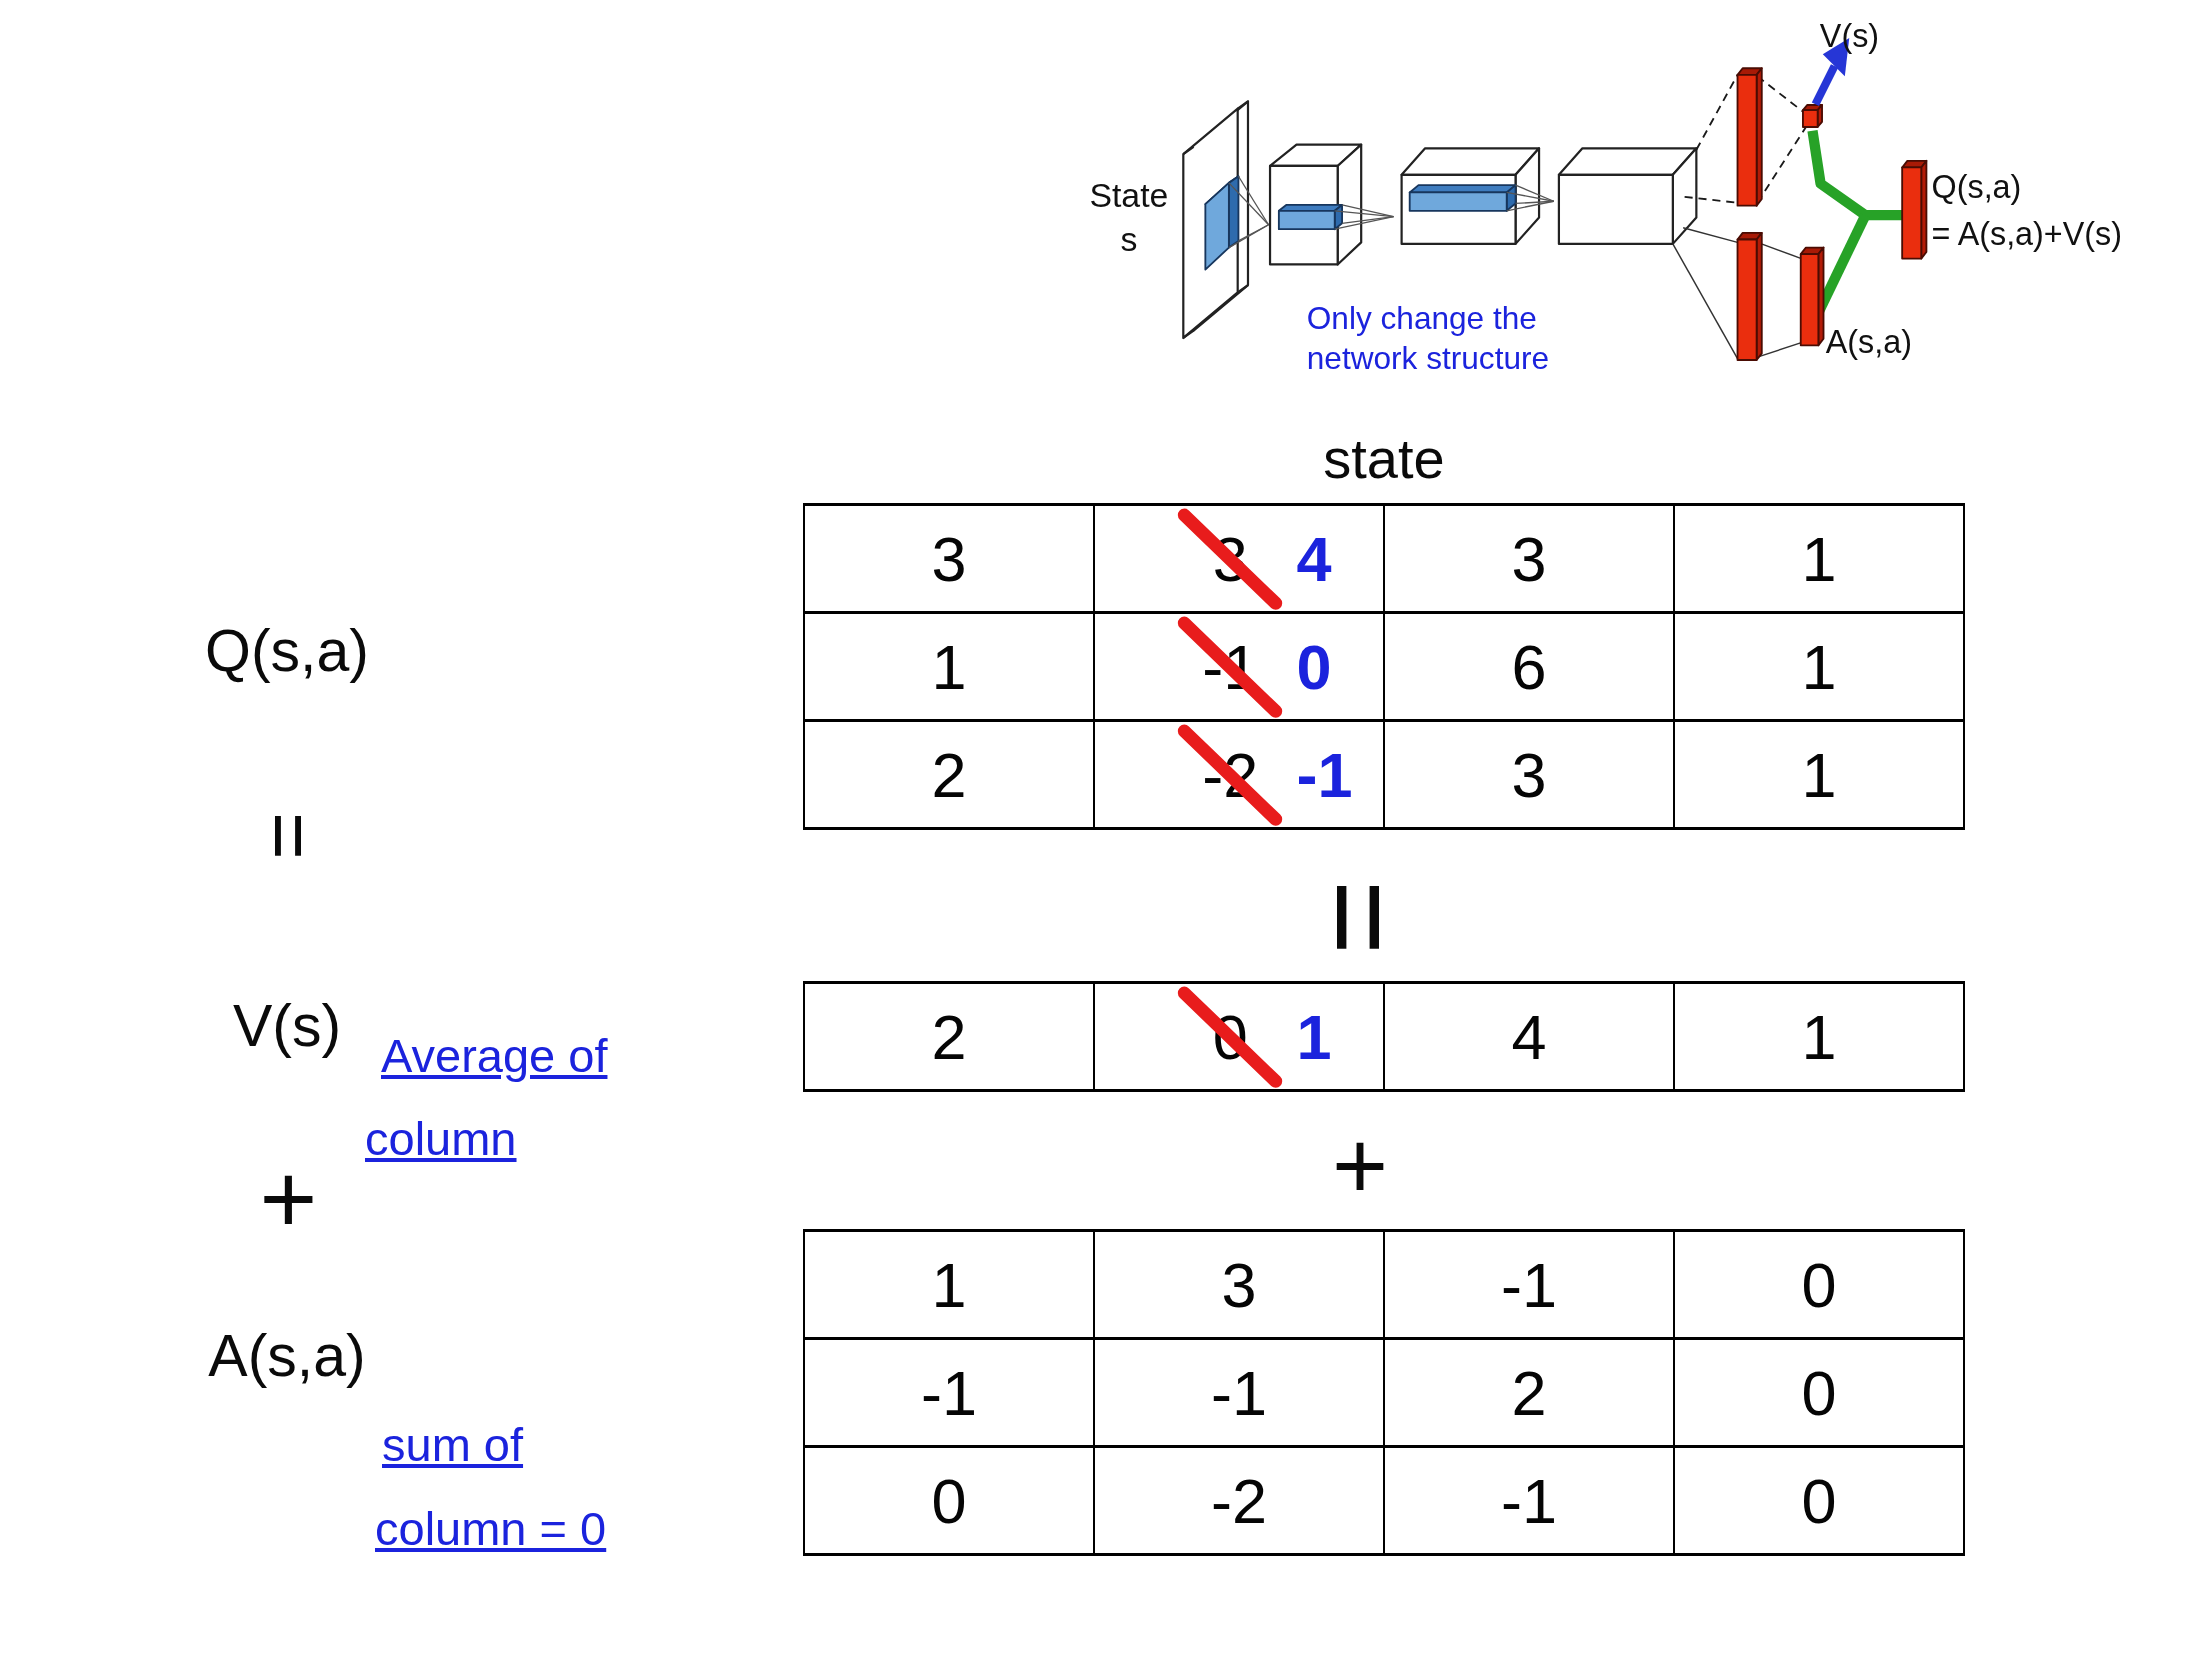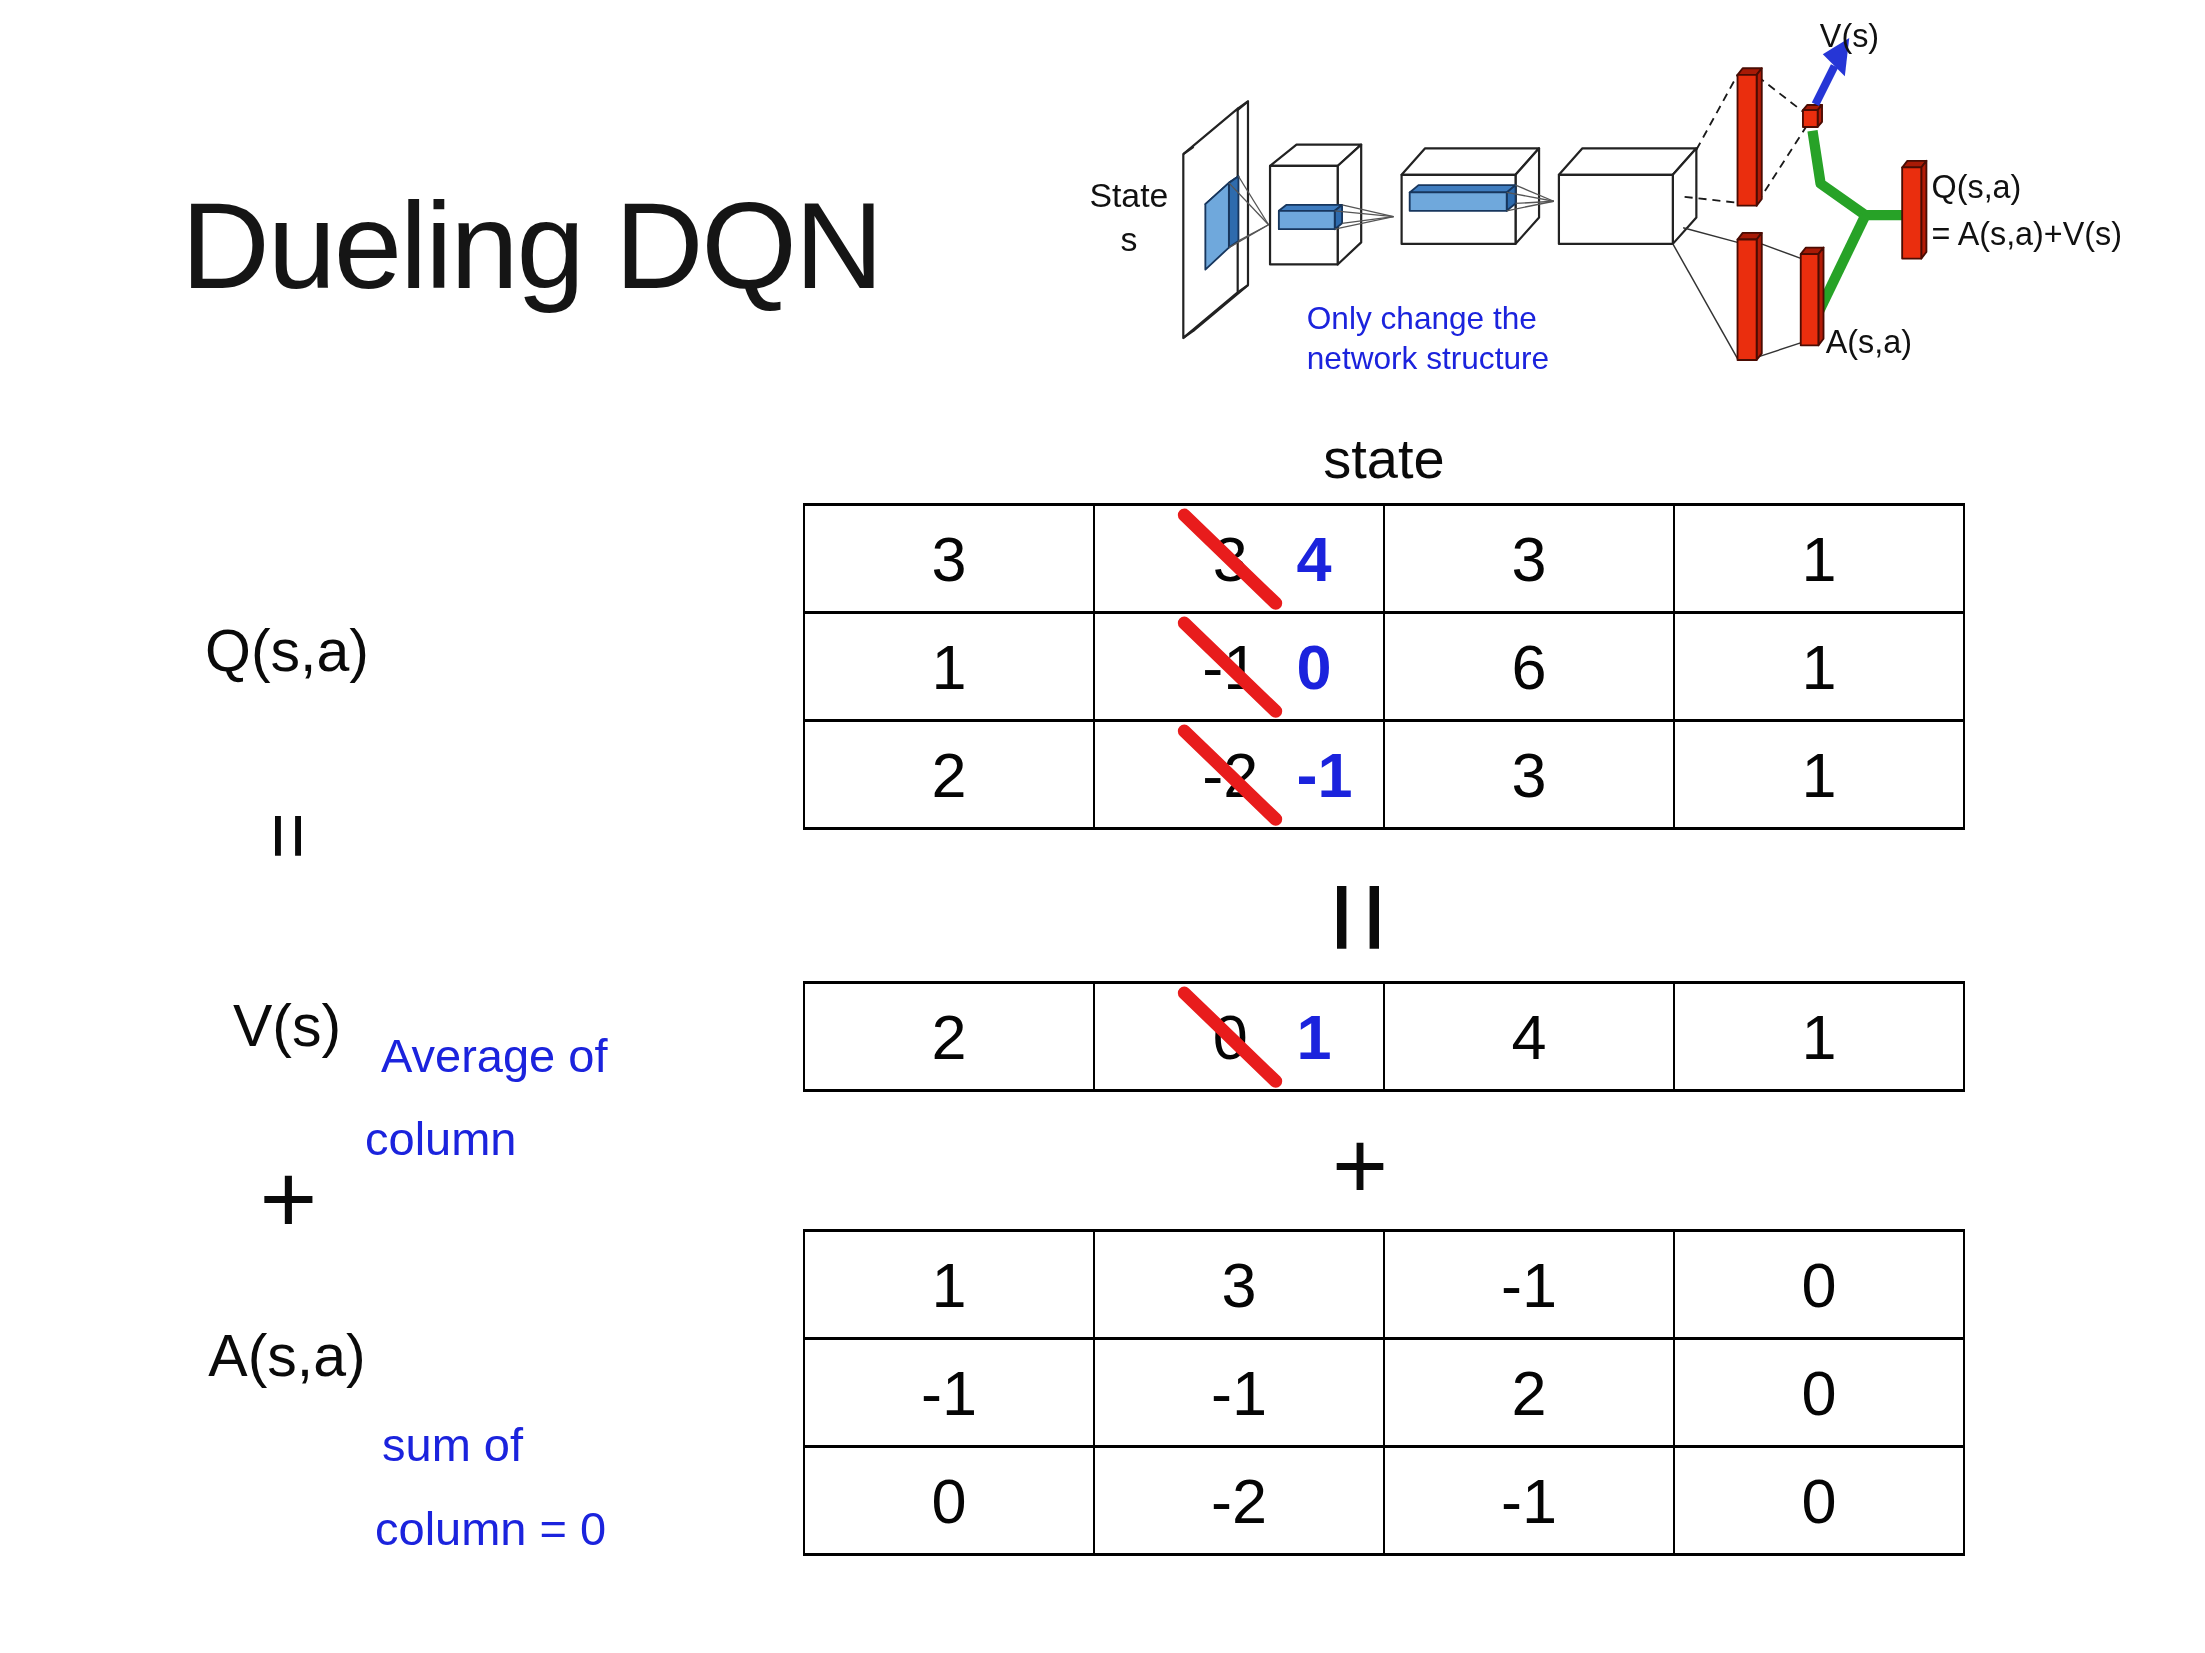--- a/index.html
+++ b/index.html
@@ -57,37 +57,36 @@
   .opmark{
     position:absolute; display:flex; align-items:center; justify-content:center;
     color:#0a0a0a; line-height:1;
   }
   .rot90{transform:rotate(90deg); display:inline-block;}
   .eq-left{left:171px; top:795px; width:235px; height:81px; font-size:82px;}
   .plus-left{left:171px; top:1147px; width:235px; height:103px; font-size:99px;}
   .eq-mid{left:1279px; top:866px; width:162px; height:103px; font-size:129px;}
   .plus-mid{left:1279px; top:1116px; width:162px; height:99px; font-size:96px;}
   .bnote{
-    position:absolute; color:#1b23dd; font-size:47px; white-space:nowrap;
+    position:absolute; color:#1b23dd; font-size:47px; white-space:nowrap;text-decoration:underline;
   }
   .avg1{left:381px; top:1028px;}
   .avg2{left:365px; top:1111px;}
   .sum1{left:382px; top:1417px;}
   .sum2{left:375px; top:1501px;}
   
   .net{position:absolute; left:1051px; top:7.4px; width:1154px; height:401px;}
   .net text{font-family:"Liberation Sans", sans-serif; fill:#111;}
   .net .note{fill:#1b23dd;}
 </style>
 </head>
 <body>
 
 <div class="slide">
 
-  <div class="title">Dueling DQN</div>
 
   <svg class="net" viewBox="0 0 1570 545" xmlns="http://www.w3.org/2000/svg">
 
     <g stroke="#222" stroke-width="3" fill="#ffffff" stroke-linejoin="round">
       <path d="M194,190 L268,128 L268,378 L194,440 Z"></path>
       <path d="M180,200 L254,138 L254,388 L180,450 Z"></path>
       <line x1="180" y1="200" x2="194" y2="190"></line>
       <line x1="254" y1="138" x2="268" y2="128"></line>
       <line x1="254" y1="388" x2="268" y2="378"></line>
       <line x1="180" y1="450" x2="194" y2="440"></line>

